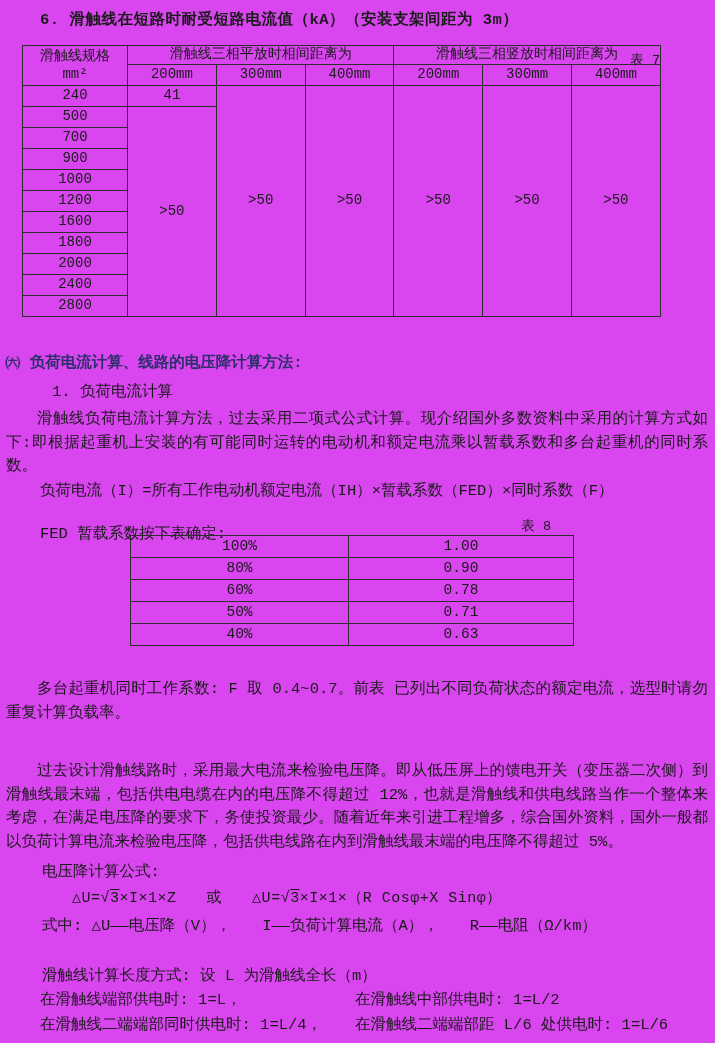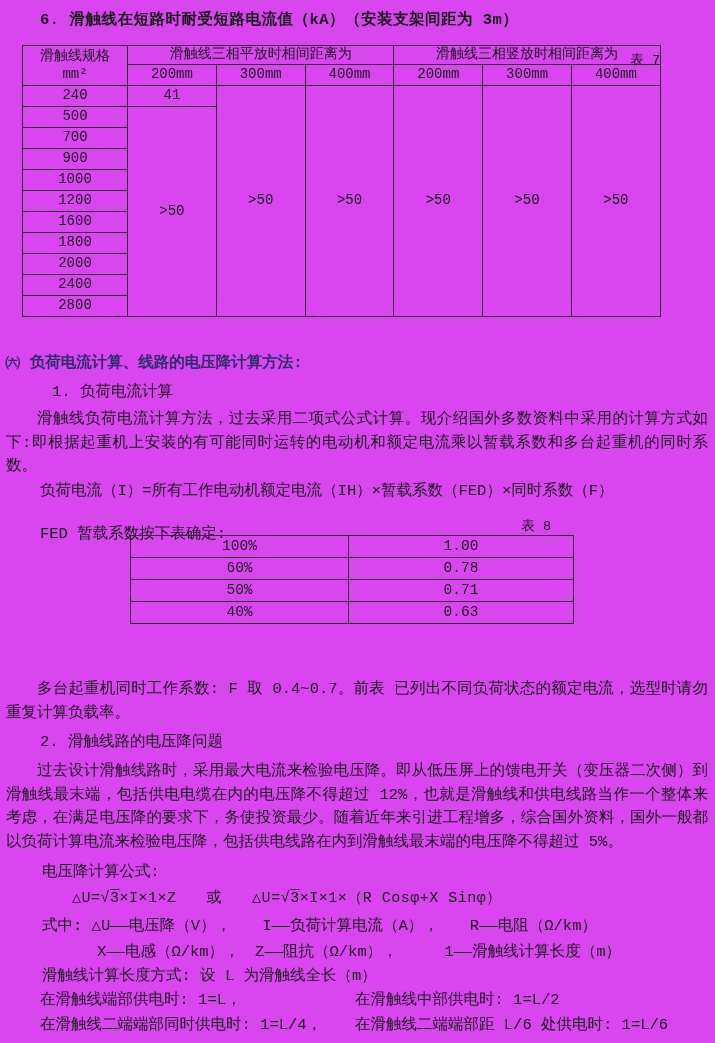--- a/index.html
+++ b/index.html
@@ -153,48 +153,50 @@
     <colgroup>
         <col class="a">
         <col class="b">
       </colgroup>
     <tbody>
       <tr>
         <td>100%</td>
         <td>1.00</td>
       </tr>
       <tr>
+        <td>80%</td>
+        <td>0.90</td>
+      </tr>
+      <tr>
         <td>60%</td>
         <td>0.78</td>
       </tr>
       <tr>
         <td>50%</td>
         <td>0.71</td>
       </tr>
       <tr>
         <td>40%</td>
         <td>0.63</td>
       </tr>
     </tbody>
   </table>
 
   <div class="abs para para2">多台起重机同时工作系数: F 取 0.4~0.7。前表 已列出不同负荷状态的额定电流，选型时请勿重复计算负载率。</div>
 
-  <div class="abs sub2 sub">2. 滑触线路的电压降问题</div>
 
   <div class="abs para para3">过去设计滑触线路时，采用最大电流来检验电压降。即从低压屏上的馈电开关（变压器二次侧）到滑触线最末端，包括供电电缆在内的电压降不得超过 12%，也就是滑触线和供电线路当作一个整体来考虑，在满足电压降的要求下，务使投资最少。随着近年来引进工程增多，综合国外资料，国外一般都以负荷计算电流来检验电压降，包括供电线路在内到滑触线最末端的电压降不得超过 5%。</div>
 
   <div class="abs fintro">电压降计算公式:</div>
 
   <div class="abs formula">
     <span>△U=</span><span>√</span><span class="rad">3</span><span>×I×1×Z</span><span class="orword">或</span><span>△U=</span><span>√</span><span class="rad">3</span><span>×I×1×（R Cosφ+X Sinφ）</span>
   </div>
 
   <div class="abs legend1">式中: △U——电压降（V），　　I——负荷计算电流（A），　　R——电阻（Ω/km）</div>
-  <div class="abs legend2">X——电感（Ω/km），　Z——阻抗（Ω/km），　　　1——滑触线计算长度（m）</div>
 
   <div class="abs lennote">滑触线计算长度方式: 设 L 为滑触线全长（m）</div>
 
   <div class="abs feed-l1">在滑触线端部供电时: 1=L，</div>
   <div class="abs feed-r1">在滑触线中部供电时: 1=L/2</div>
   <div class="abs feed-l2">在滑触线二端端部同时供电时: 1=L/4，</div>
   <div class="abs feed-r2">在滑触线二端端部距 L/6 处供电时: 1=L/6</div>
 
 </div>
 

